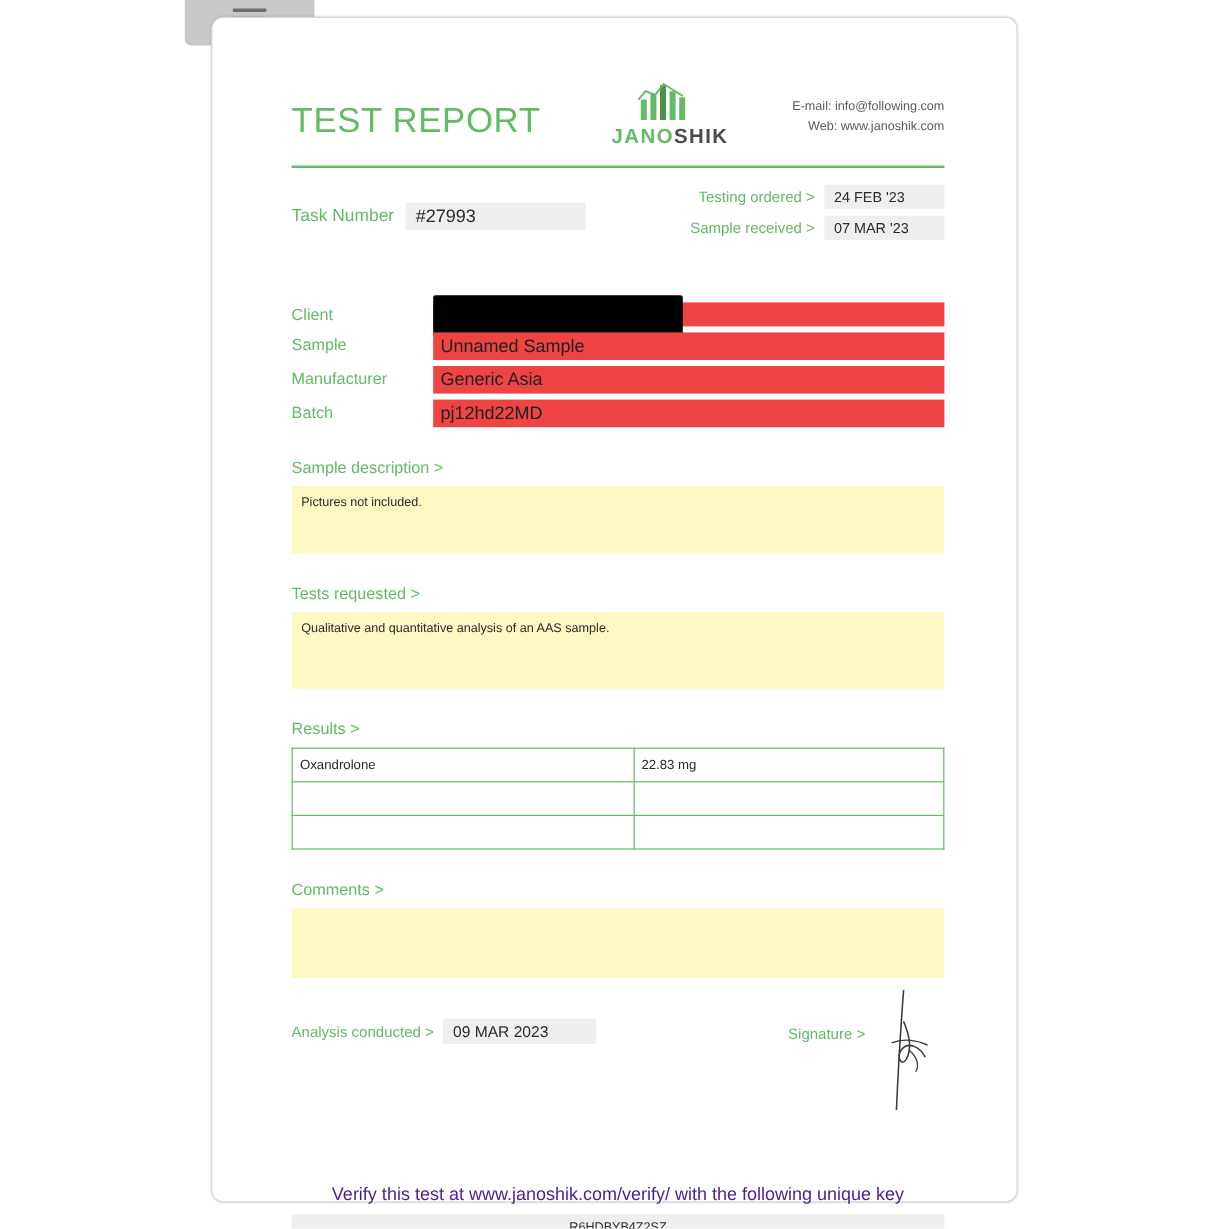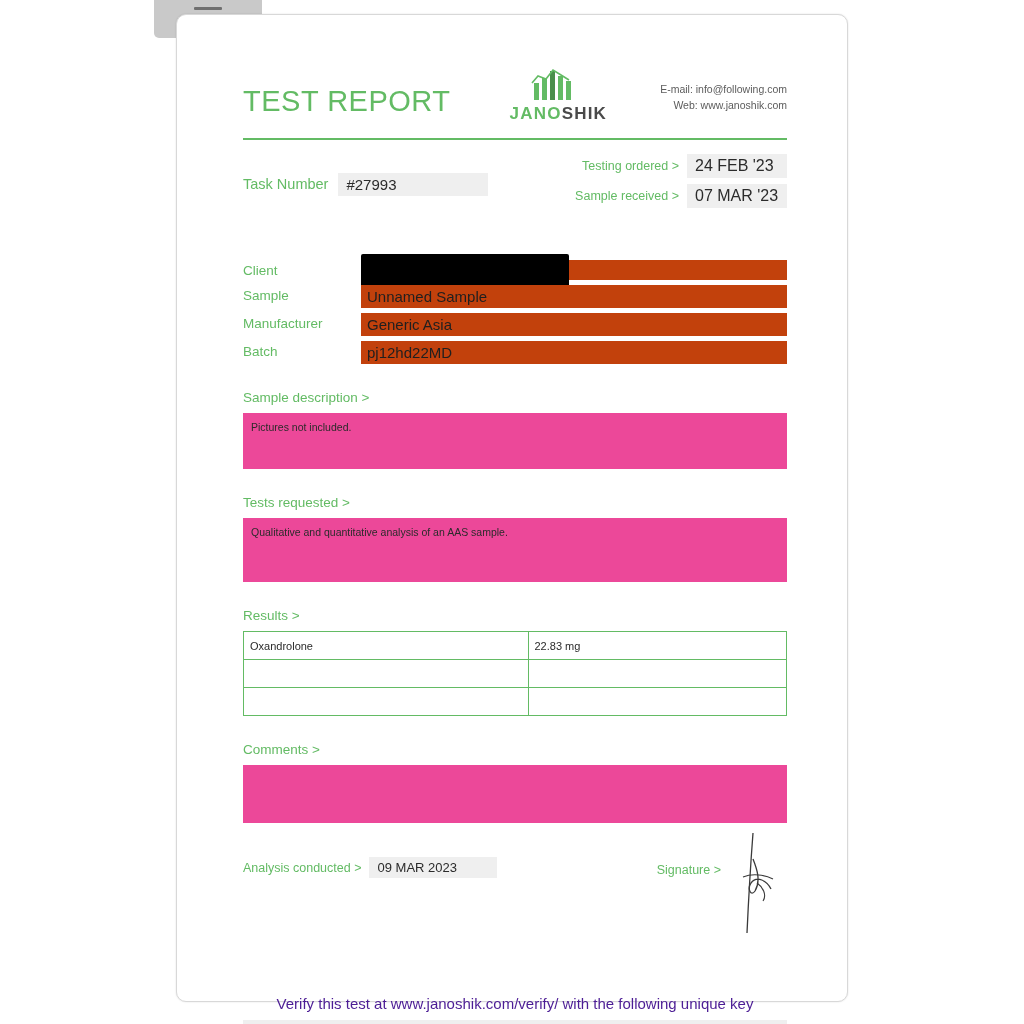--- a/index.html
+++ b/index.html
@@ -134,39 +134,39 @@
   .date-line {
     display: flex;
     align-items: center;
     justify-content: flex-end;
     margin-bottom: 6px;
   }
   .date-line .val-field {
     margin-left: 8px;
     min-width: 100px;
     text-align: left;
-    font-size: 16px;
+    font-size: 12px;
   }
 
   
   .info { margin-top: 46px; }
   .info-row {
     display: flex;
     align-items: stretch;
     margin-bottom: 5px;
   }
   .info-row .k {
     width: 118px;
     color: #63bb64;
     font-size: 13.5px;
     padding-top: 3px;
   }
   .info-row .v {
     flex: 1;
-    background: #c2410c;
+    background: #ef4444;
     font-size: 15px;
     color: #1f1f1f;
     padding: 3px 6px;
     position: relative;
     min-height: 20px;
     box-sizing: border-box;
   }
   .redaction {
     position: absolute;
     left: 0px;
@@ -177,21 +177,21 @@
     border-radius: 2px;
   }
 
   
   .sec-label {
     color: #63bb64;
     font-size: 13.5px;
     margin: 26px 0 8px 0;
   }
   .box {
-    background: #ec4899;
+    background: #fef9c3;
     box-sizing: border-box;
     padding: 8px 8px;
     font-size: 10.5px;
     color: #2b2b2b;
   }
   .box.desc { height: 56px; }
   .box.tests { height: 64px; }
   .box.comments { height: 58px; }
 
   

